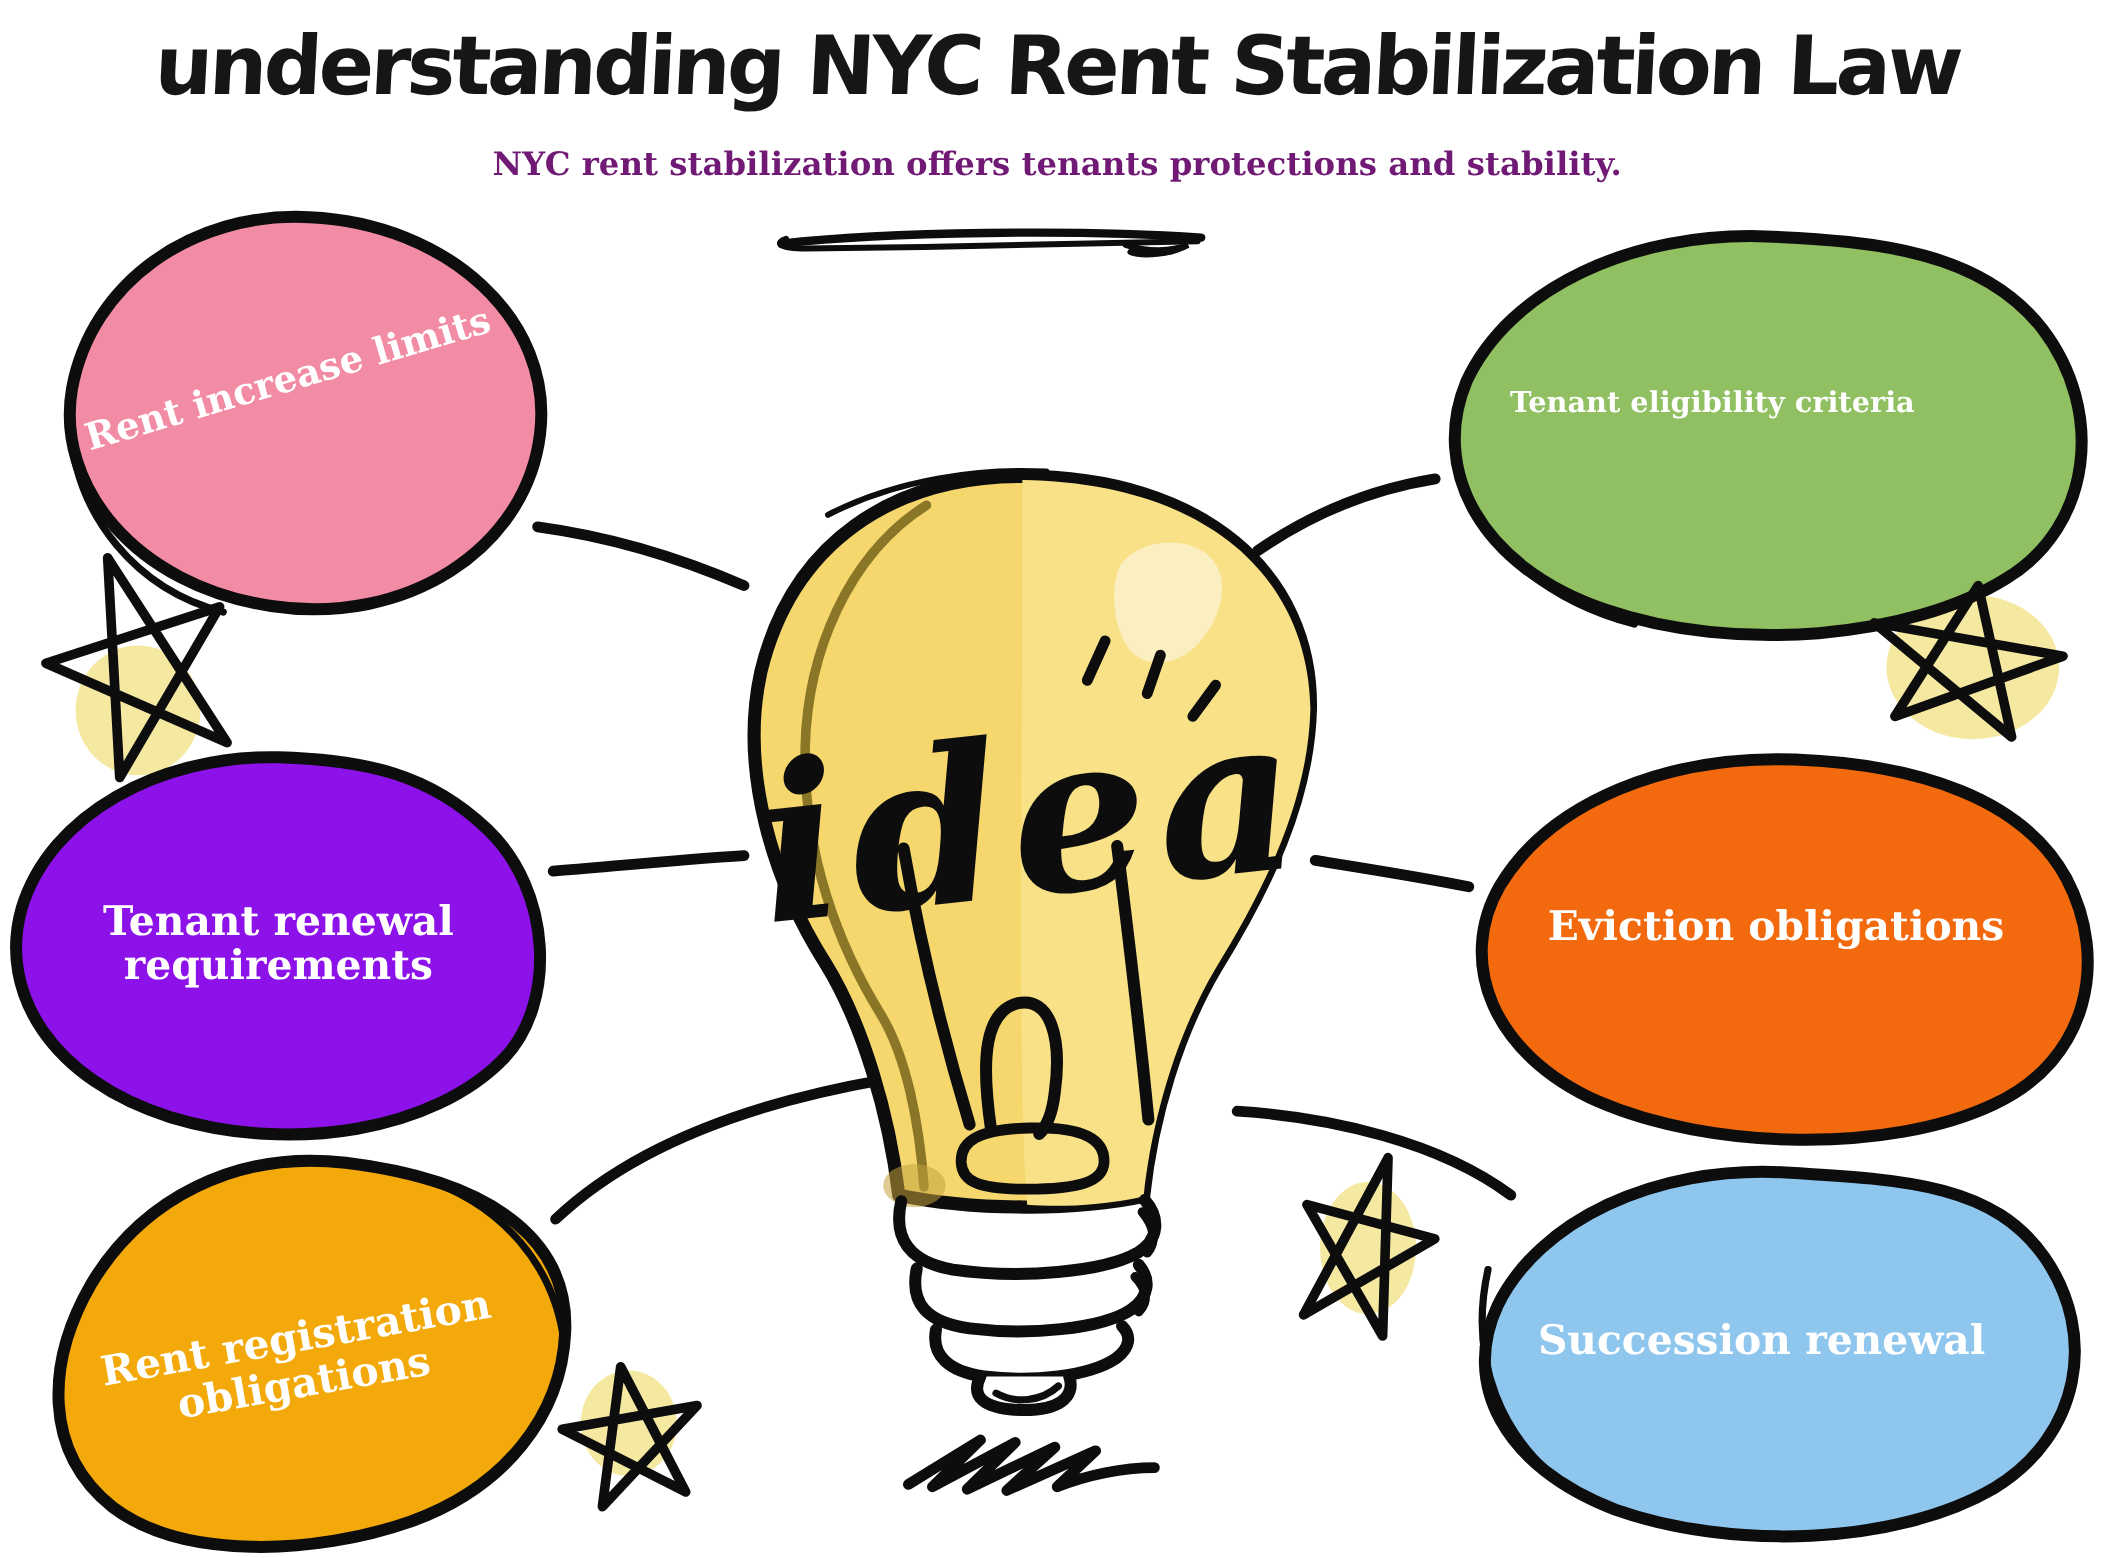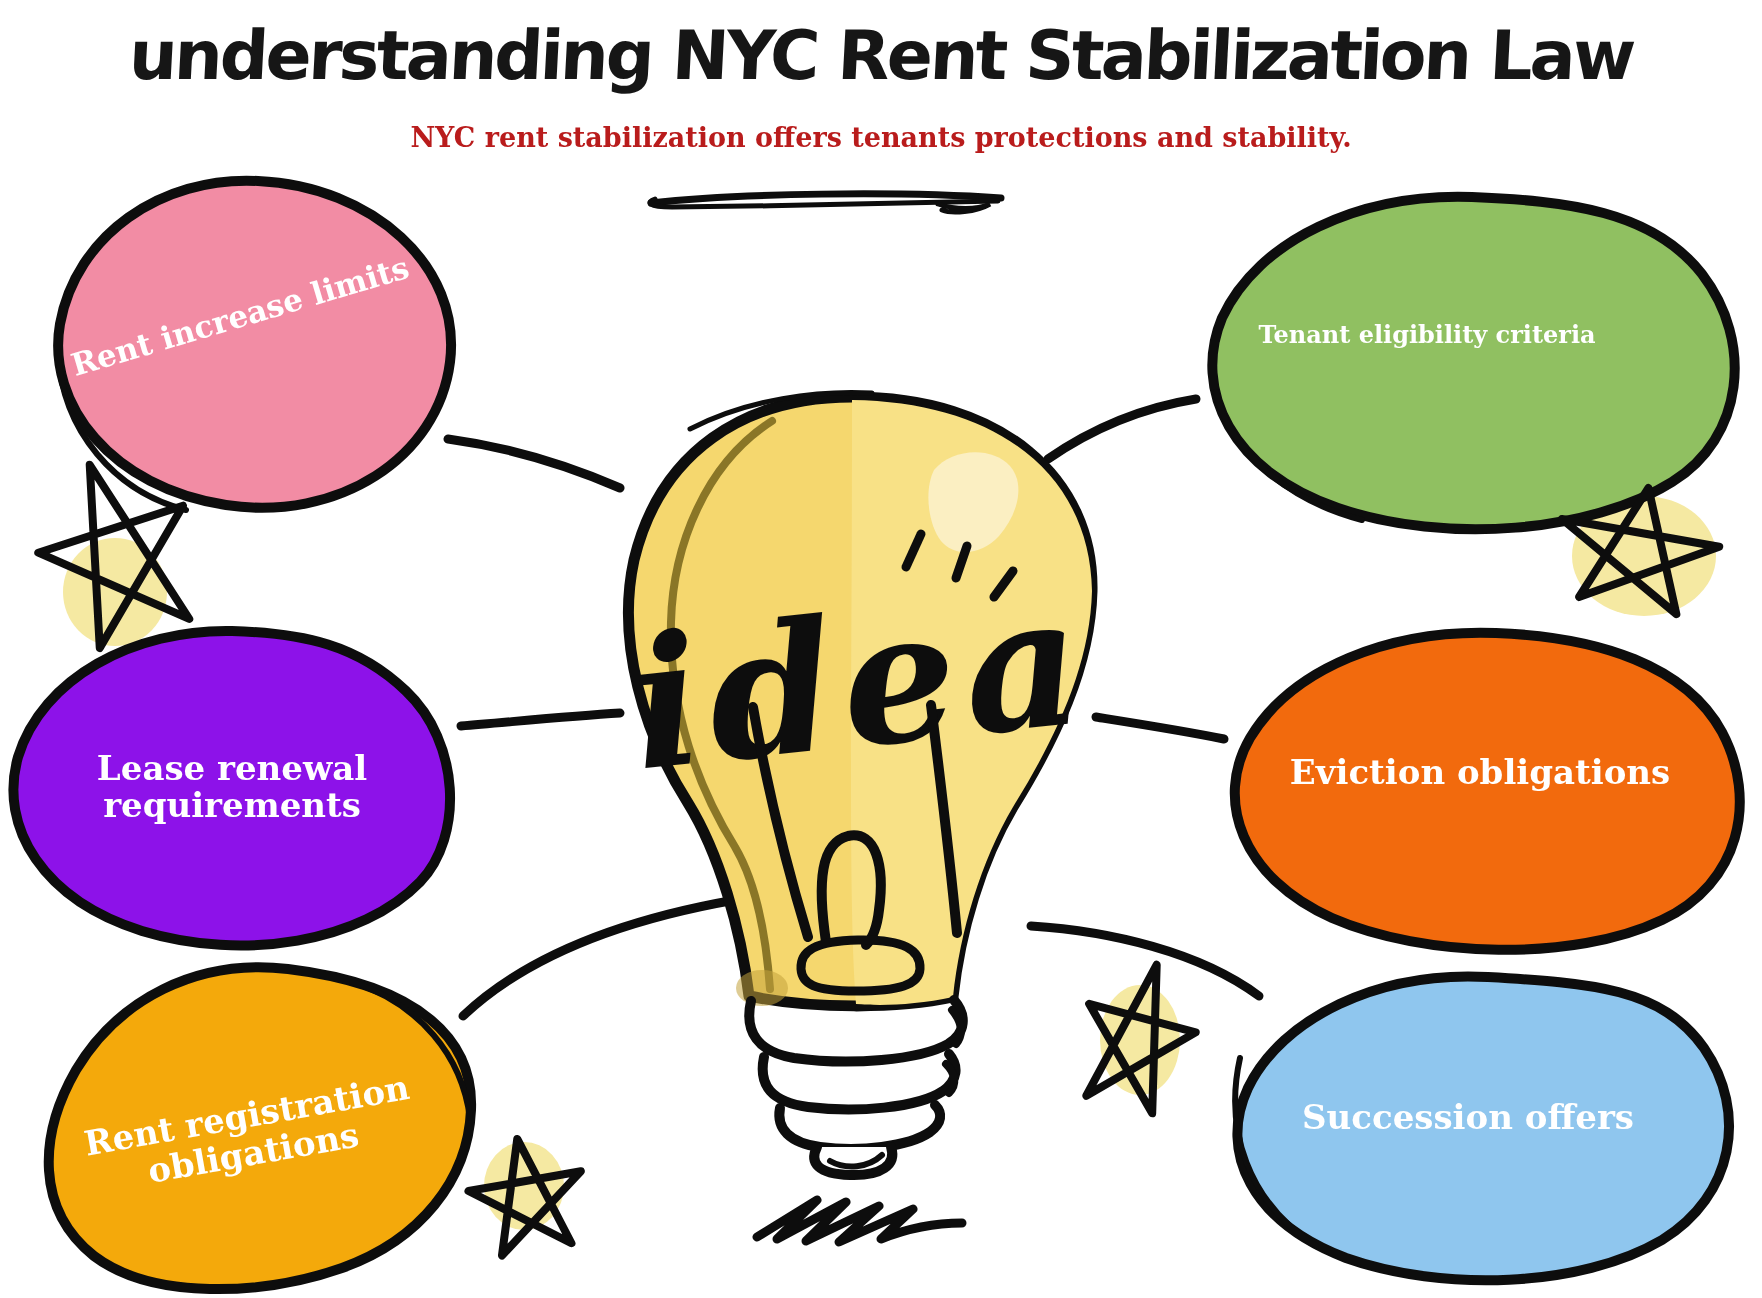--- a/index.html
+++ b/index.html
@@ -4,21 +4,21 @@
 <style>
   html,body{margin:0;padding:0;}
   body{width:1762px;height:1298px;background:#ffffff;position:relative;overflow:hidden;
        font-family:"DejaVu Sans", sans-serif;}
   .canvas{position:absolute;inset:0;width:1762px;height:1298px;}
   .artwork{position:absolute;left:0;top:0;}
   .page-title{position:absolute;top:16px;left:0;right:0;margin:0;text-align:center;
     font-family:"DejaVu Sans", sans-serif;font-weight:bold;font-size:68px;letter-spacing:-3px;
     color:#161616;transform:skewX(-3deg);}
   .page-subtitle{position:absolute;top:122px;left:0;right:0;margin:0;text-align:center;
-    font-family:"DejaVu Serif","Liberation Serif",serif;font-weight:bold;font-size:27px;color:#b91c1c;}
+    font-family:"DejaVu Serif","Liberation Serif",serif;font-weight:bold;font-size:27px;color:#701a75;}
   .bubble-label{position:absolute;display:flex;align-items:center;justify-content:center;
     text-align:center;color:#ffffff;font-family:"DejaVu Serif","Liberation Serif",serif;
     font-weight:bold;}
   .lbl-pink{left:30px;top:286px;width:420px;height:60px;font-size:31px;white-space:nowrap;
     transform:rotate(-16.5deg);}
   .lbl-green{left:1252px;top:321px;width:350px;font-size:24px;line-height:1.15;}
   .lbl-purple{left:57px;top:750px;width:350px;font-size:34px;line-height:1.1;}
   .lbl-orange{left:1280px;top:751px;width:400px;height:42px;font-size:34px;white-space:nowrap;}
   .lbl-amber{left:60px;top:1096px;width:380px;font-size:34px;line-height:1.12;transform:rotate(-10deg);}
   .lbl-blue{left:1268px;top:1096px;width:400px;height:42px;font-size:34px;white-space:nowrap;}
@@ -117,17 +117,17 @@
 
       <path fill="none" stroke-width="9" d="M 757 1237 L 817 1200 L 777 1239 L 846 1202 L 806 1241 L 879 1206 L 839 1242 L 913 1209 L 881 1239 C 906 1229 936 1223 962 1223" stroke="#0D0D0D"></path>
     </g>
   </svg>
 
   <h1 class="page-title">understanding NYC Rent Stabilization Law</h1>
   <p class="page-subtitle">NYC rent stabilization offers tenants protections and stability.</p>
 
   <div class="bubble-label lbl-pink">Rent increase limits</div>
   <div class="bubble-label lbl-green">Tenant eligibility criteria</div>
-  <div class="bubble-label lbl-purple">Lease renewal requirements</div>
+  <div class="bubble-label lbl-purple">Tenant renewal requirements</div>
   <div class="bubble-label lbl-orange">Eviction obligations</div>
   <div class="bubble-label lbl-amber">Rent registration obligations</div>
-  <div class="bubble-label lbl-blue">Succession offers</div>
+  <div class="bubble-label lbl-blue">Succession renewal</div>
 </div>
 
 </body></html>

